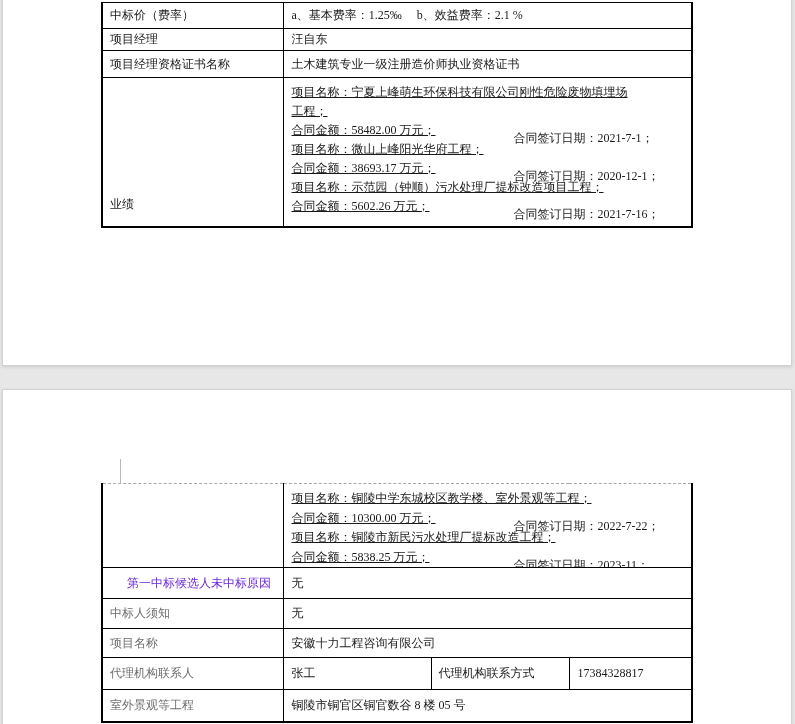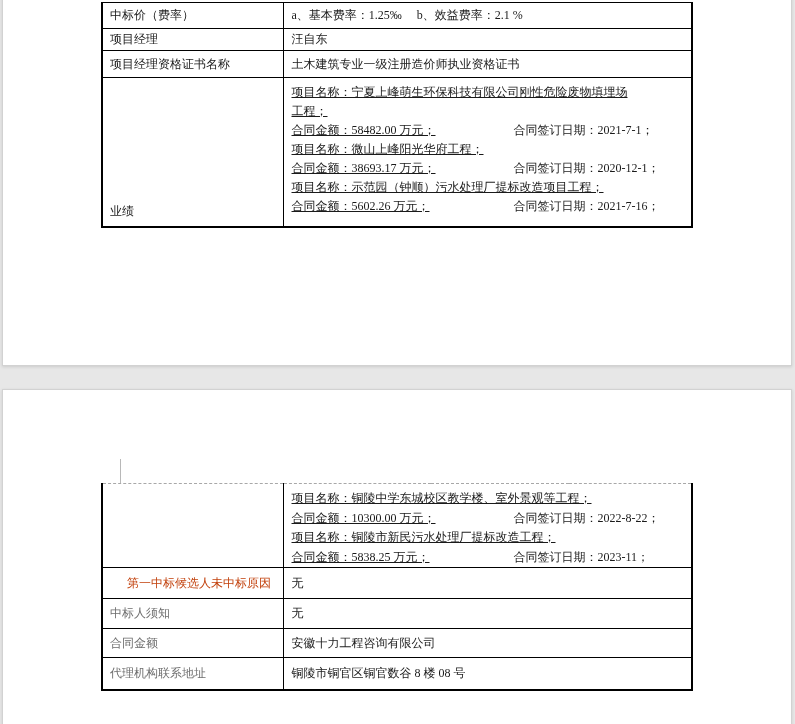--- a/index.html
+++ b/index.html
@@ -28,28 +28,28 @@
     padding:0 4px 0 7px;
     vertical-align:middle;
     overflow:hidden;
     white-space:nowrap;
   }
   #table1{left:98px;top:8px;width:590px;border:2px solid #000;border-top:1px solid #000;}
   #table2{left:98px;top:93px;width:590px;border:2px solid #000;border-top:1px dashed #a8a8a8;}
   #table2 td.cont-cell{border-top:1px dashed #a8a8a8;}
 
   td.value{padding-left:8px;}
-  td.perf-label{vertical-align:bottom;padding-bottom:6px;}
+  td.perf-label{vertical-align:bottom;padding-bottom:13px;}
   td.perf-cell{vertical-align:top;padding-top:5px;padding-bottom:0;text-decoration:underline;}
   .perfline{position:relative;line-height:19px;height:19px;white-space:nowrap;}
-  .perfline .right{position:absolute;left:222px;top:0;}
+  .perfline .right{position:absolute;left:222px;top:8px;}
   #table2 .perfline{line-height:19.5px;height:19.5px;}
 
   .lbl-gray{color:#6e6e6e;margin-top:36px;}
-  .lbl-dark{color:#c2410c;padding-left:24px;}
+  .lbl-dark{color:#6d28d9;padding-left:24px;}
   .tick-mark{
     position:absolute;left:117px;top:69px;width:1px;height:24px;
     background:#b8b8b8;
   }
 </style>
 </head>
 <body>
 
 <div class="page" id="page1">
   <table id="table1">
@@ -93,36 +93,42 @@
         <col style="width:181px">
         <col style="width:148px">
         <col style="width:138px">
         <col style="width:123px">
       </colgroup>
     <tbody>
         <tr style="height:82px">
       <td class="cont-cell"></td>
       <td colspan="3" class="value perf-cell cont-cell">
         <div class="perfline"><span>项目名称：铜陵中学东城校区教学楼、室外景观等工程；</span></div>
-        <div class="perfline"><span>合同金额：10300.00 万元；</span><span class="right">合同签订日期：2022-8-22；</span></div>
+        <div class="perfline"><span>合同金额：10300.00 万元；</span><span class="right">合同签订日期：2022-7-22；</span></div>
         <div class="perfline"><span>项目名称：铜陵市新民污水处理厂提标改造工程；</span></div>
         <div class="perfline"><span>合同金额：5838.25 万元；</span><span class="right">合同签订日期：2023-11；</span></div>
       </td>
     </tr>
     <tr style="height:31px">
       <td class="lbl-dark">第一中标候选人未中标原因</td>
       <td colspan="3" class="value">无</td>
     </tr>
     <tr style="height:30px">
       <td class="lbl-gray">中标人须知</td>
       <td colspan="3" class="value">无</td>
     </tr>
     <tr style="height:29px">
-      <td class="lbl-gray">合同金额</td>
+      <td class="lbl-gray">项目名称</td>
       <td colspan="3" class="value">安徽十力工程咨询有限公司</td>
     </tr>
     <tr style="height:32px">
-      <td class="lbl-gray">代理机构联系地址</td>
-      <td colspan="3" class="value">铜陵市铜官区铜官数谷 8 楼 08 号</td>
+      <td class="lbl-gray">代理机构联系人</td>
+      <td class="value">张工</td>
+      <td>代理机构联系方式</td>
+      <td class="value">17384328817</td>
+    </tr>
+    <tr style="height:32px">
+      <td class="lbl-gray">室外景观等工程</td>
+      <td colspan="3" class="value">铜陵市铜官区铜官数谷 8 楼 05 号</td>
     </tr>
   </tbody>
     </table>
 </div>
 
 </body></html>

